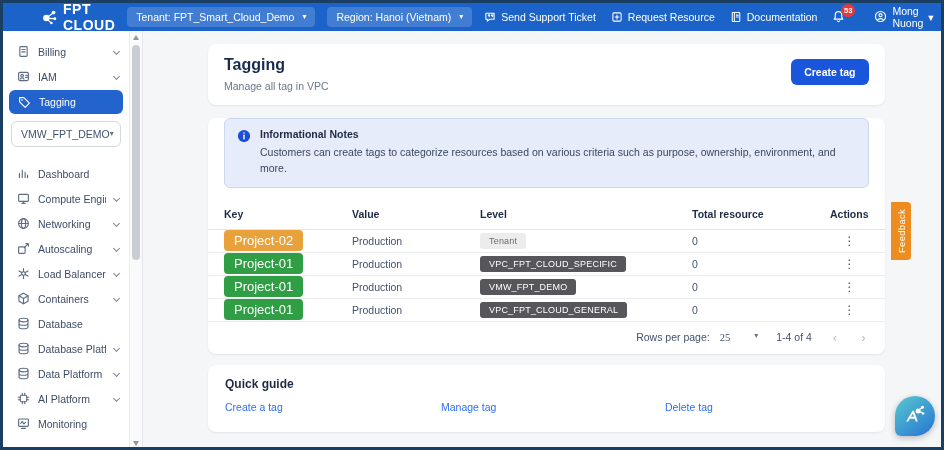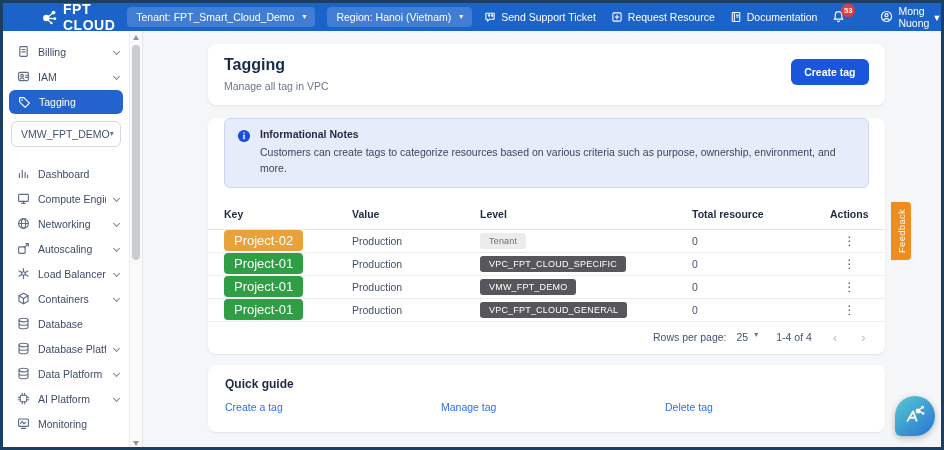--- a/index.html
+++ b/index.html
@@ -10,21 +10,21 @@
   
   .topbar { height:28px; background:#1b63c9; display:flex; align-items:center; padding:0 12px 0 10px; gap:12px; color:#fff; }
   .hamburger { width:22px; height:18px; display:flex; flex-direction:column; justify-content:center; gap:3px; cursor:pointer; padding:0 2px; }
   .hamburger i { display:block; height:2px; background:#fff; border-radius:1px; }
   .brand { display:flex; align-items:center; gap:5px; font-weight:bold; font-size:14px; letter-spacing:.5px; margin-left:12px; }
   .brand svg { display:block; }
   .pill { display:flex; align-items:center; gap:8px; background:rgba(255,255,255,.17); border:none; color:#fff; font-family:inherit; font-size:10.5px; padding:4px 9px; border-radius:4px; cursor:pointer; white-space:nowrap; }
   .pill .caret, .vpc-select .caret, .rpp .caret { font-size:8px; line-height:1; }
   .top-right { margin-left:auto; display:flex; align-items:center; gap:15px; font-size:10.5px; }
   .top-link { display:flex; align-items:center; gap:5px; cursor:pointer; white-space:nowrap; }
-  .bell-wrap { position:relative; cursor:pointer; margin-right:20px; }
+  .bell-wrap { position:relative; cursor:pointer; margin-right:14px; }
   .badge { position:absolute; top:-6px; right:-10px; background:#e23b3b; color:#fff; font-size:7.5px; font-weight:bold; min-width:14px; height:13px; border-radius:8px; display:flex; align-items:center; justify-content:center; padding:0 3px; }
   .user { display:flex; align-items:center; gap:5px; cursor:pointer; }
 
   
   .body-wrap { display:flex; height:419px; }
   .sidebar-zone { width:140px; background:#fff; border-right:1px solid #e3e6ea; display:flex; flex-shrink:0; }
   .sidebar { width:127px; padding-top:8px; font-size:10.5px; color:#3d4c66; overflow:hidden; }
   .side-item { display:flex; align-items:center; gap:8px; height:25px; padding:0 8px 0 13px; cursor:pointer; }
   .side-item .s-icon { width:14px; height:14px; color:#5e6c84; display:flex; align-items:center; justify-content:center; flex-shrink:0; }
   .side-item .s-label { flex:1; white-space:nowrap; overflow:hidden; }
@@ -57,21 +57,21 @@
   .t-row { display:grid; grid-template-columns:128px 128px 212px 138px 1fr; align-items:center; padding:0 16px; border-bottom:1px solid #ecedef; min-height:23px; }
   .t-head { min-height:30px; font-weight:bold; font-size:10.5px; color:#1f2a44; border-bottom:1px solid #e3e5e8; }
   .t-cell { font-size:10.5px; color:#42526e; }
   .t-cell.actions { text-align:center; }
   .key-badge { display:inline-block; min-width:66px; text-align:center; padding:3px 10px; border-radius:4px; color:#fff; font-size:13px; }
   .level-badge { display:inline-block; padding:3px 9px; border-radius:3px; font-size:9px; letter-spacing:.2px; }
   .level-badge.dark { background:#57575b; color:#fff; }
   .level-badge.light { background:#ececec; color:#6f6f73; }
   .dots { font-size:12px; color:#42526e; cursor:pointer; display:inline-block; width:100%; text-align:center; letter-spacing:0; }
   .pagination { display:flex; justify-content:flex-end; align-items:center; gap:18px; padding:8px 16px 9px; font-size:10.5px; color:#42526e; }
-  .rpp { display:flex; align-items:flex-start; gap:6px; cursor:pointer; }
+  .rpp { display:flex; align-items:flex-start; gap:24px; cursor:pointer;font-family:Liberation Serif, serif; }
   .pg-arrow { color:#b3bac3; font-size:13px; cursor:pointer; padding:0 3px; }
 
   
   .qg-card { padding:12px 0 14px; }
   .qg-title { font-size:12px; font-weight:bold; color:#1f2a44; padding:0 17px 10px; }
   .qg-grid { display:grid; grid-template-columns:216px 224px 1fr; padding:0 17px; }
   .qg-link { font-size:10.5px; color:#2f6fed; cursor:pointer; margin-bottom:5px; }
 
   
   .feedback-tab { position:absolute; right:30px; top:199px; width:20px; height:58px; background:#ef8c1f; border-radius:4px 0 0 4px; color:#fff; font-size:9.5px; display:flex; align-items:center; justify-content:center; writing-mode:vertical-rl; transform:rotate(180deg); cursor:pointer; letter-spacing:.3px; }

